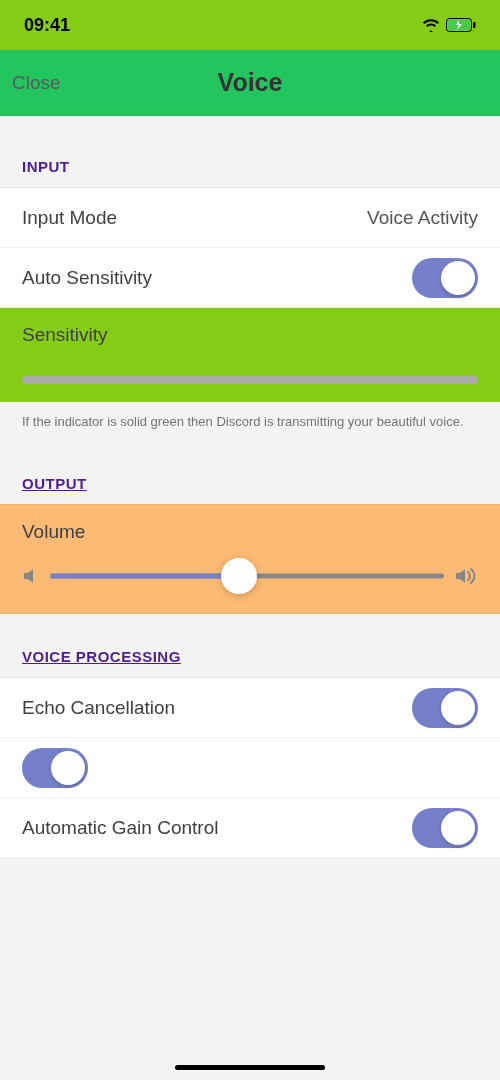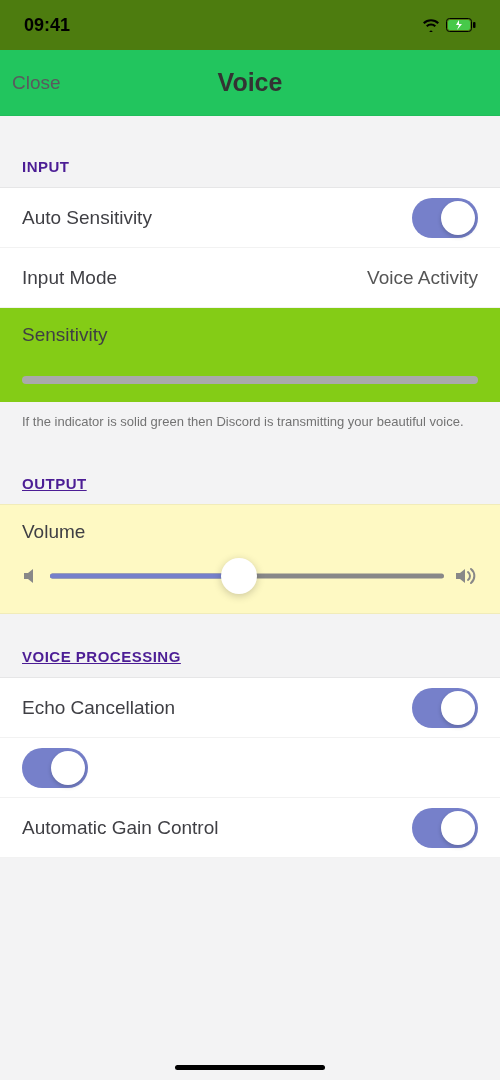--- a/index.html
+++ b/index.html
@@ -10,21 +10,21 @@
     }
     body {
       width: 500px;
       height: 1080px;
       background: #f3f3f4;
       font-family: -apple-system, BlinkMacSystemFont, 'Helvetica Neue', sans-serif;
       overflow: hidden;
     }
     .status-bar {
       height: 50px;
-      background: #4d7c0f;
+      background: #84cc16;
       display: flex;
       justify-content: space-between;
       align-items: center;
       padding: 0 24px;
     }
     .time {
       font-size: 18px;
       font-weight: 600;
       color: #000;
     }
@@ -119,21 +119,21 @@
       height: 8px;
       background: #aaa;
       border-radius: 4px;
     }
     .footer-text {
       font-size: 13px;
       color: #737373;
       padding: 12px 22px;
     }
     .volume-block {
-      background: #fef9c3;
+      background: #fdba74;
       padding: 16px 22px 22px;
       border-top: 1px solid rgba(0,0,0,0.05);
       border-bottom: 1px solid rgba(0,0,0,0.05);
     }
     .volume-label {
       font-size: 19px;
       color: #3f3f44;
       margin-bottom: 18px;
     }
     .volume-slider-row {
@@ -218,29 +218,29 @@
 
 <div class="nav-bar">
   <button class="close-btn">Close</button>
   <div class="nav-title">Voice</div>
 </div>
 
 <div class="section-header">INPUT</div>
 
 <div class="section-group">
   <div class="cell">
-    <span class="cell-label">Auto Sensitivity</span>
-    <div class="toggle">
-      <div class="toggle-knob"></div>
-    </div>
-  </div>
-
-  <div class="cell">
     <span class="cell-label">Input Mode</span>
     <span class="cell-value">Voice Activity</span>
+  </div>
+
+  <div class="cell">
+    <span class="cell-label">Auto Sensitivity</span>
+    <div class="toggle">
+      <div class="toggle-knob"></div>
+    </div>
   </div>
 
   <div class="sensitivity-block">
     <div class="sensitivity-label">Sensitivity</div>
     <div class="sensitivity-bar"></div>
   </div>
 </div>
 
 <div class="footer-text">If the indicator is solid green then Discord is transmitting your beautiful voice.</div>
 

